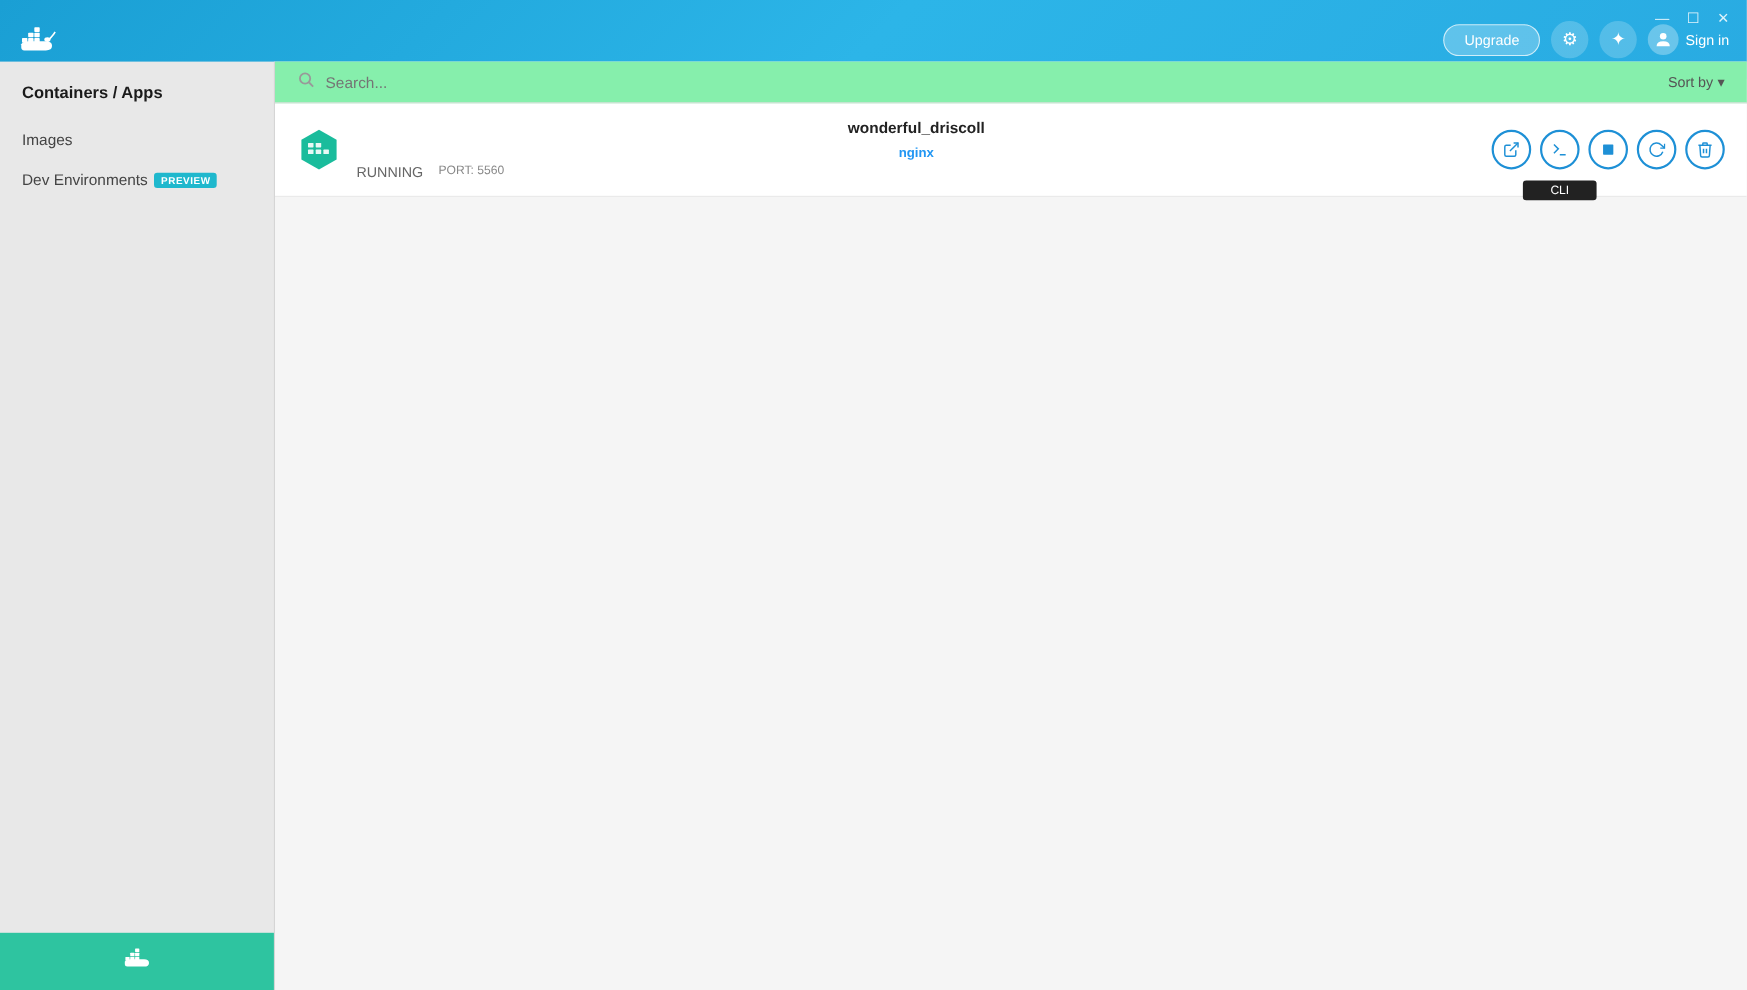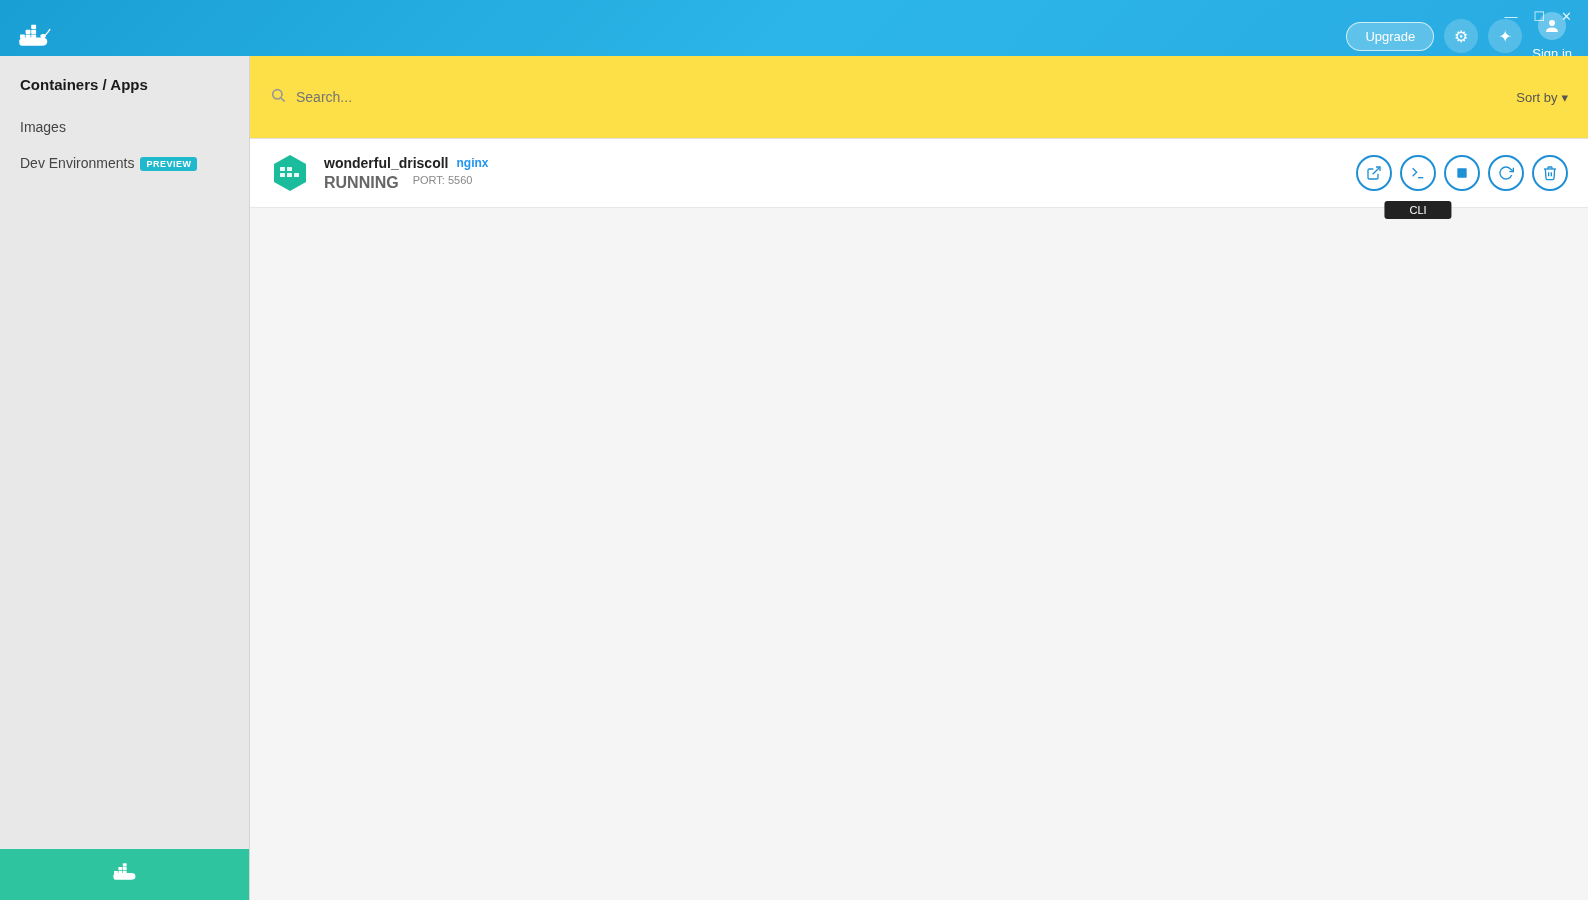--- a/index.html
+++ b/index.html
@@ -25,21 +25,21 @@
       color: white; padding: 6px 18px; border-radius: 20px; font-size: 13px; font-weight: 500;
       cursor: pointer;
     }
 
     .icon-btn {
       width: 34px; height: 34px; border-radius: 50%; background: rgba(255,255,255,0.2);
       border: none; color: white; display: flex; align-items: center; justify-content: center;
       cursor: pointer; font-size: 16px;
     }
     .sign-in-area {
-      display: flex; align-items: center; gap: 6px; color: white; cursor: pointer; font-size: 13px; flex-direction: column;
+      display: flex; align-items: center; gap: 6px; color: white; cursor: pointer; font-size: 13px;
     }
     .avatar-icon {
       width: 28px; height: 28px; border-radius: 50%; background: rgba(255,255,255,0.3);
       display: flex; align-items: center; justify-content: center; font-size: 16px; color: white;
     }
 
     
     .wc-overlay {
       position: absolute; top: 10px; right: 16px; display: flex; gap: 16px; align-items: center; z-index: 200;
     }
@@ -78,21 +78,21 @@
     }
     .sidebar-bottom-icon { color: white; font-size: 20px; }
 
     
     .main {
       flex: 1; display: flex; flex-direction: column; background: #f5f5f5;
     }
 
     
     .search-bar {
-      background: #fde047; padding: 31px 20px; display: flex; align-items: center; gap: 10px;
+      background: #86efac; padding: 8px 20px; display: flex; align-items: center; gap: 10px;
       border-bottom: 1px solid #e0e0e0;
     }
     .search-icon { color: #999; font-size: 16px; }
     .search-input {
       flex: 1; border: none; outline: none; font-size: 14px; color: #333; background: transparent;
     }
     .sort-btn {
       background: none; border: none; color: #555; font-size: 13px; cursor: pointer;
       display: flex; align-items: center; gap: 4px;
     }
@@ -105,29 +105,29 @@
       display: flex; align-items: center; padding: 14px 20px; gap: 14px;
       cursor: pointer;
     }
 
     .container-icon {
       width: 40px; height: 40px; flex-shrink: 0;
     }
 
     .container-info { flex: 1; }
     .container-name {
-      font-size: 14px; font-weight: 600; color: #222; display: flex; align-items: center; gap: 8px;
+      font-size: 14px; font-weight: 600; color: #222; display: flex; align-items: center; gap: 8px; flex-direction: column;
     }
     .container-image-tag {
       font-size: 12px; color: #2196f3; font-weight: 700;
     }
     .container-meta {
       font-size: 11px; color: #888; margin-top: 3px; display: flex; gap: 14px;
     }
-    .status-running { color: #666; font-weight: 700; text-transform: uppercase; font-size: 16px; }
+    .status-running { color: #666; font-weight: 400; text-transform: uppercase; font-size: 13px; }
     .port-label { color: #888; font-size: 11px; }
 
     .container-actions { display: flex; align-items: center; gap: 8px; }
 
     .action-btn {
       width: 36px; height: 36px; border-radius: 50%; border: 2px solid #1e90d6;
       background: none; color: #1e90d6; display: flex; align-items: center; justify-content: center;
       cursor: pointer; font-size: 14px; position: relative;
     }
 

